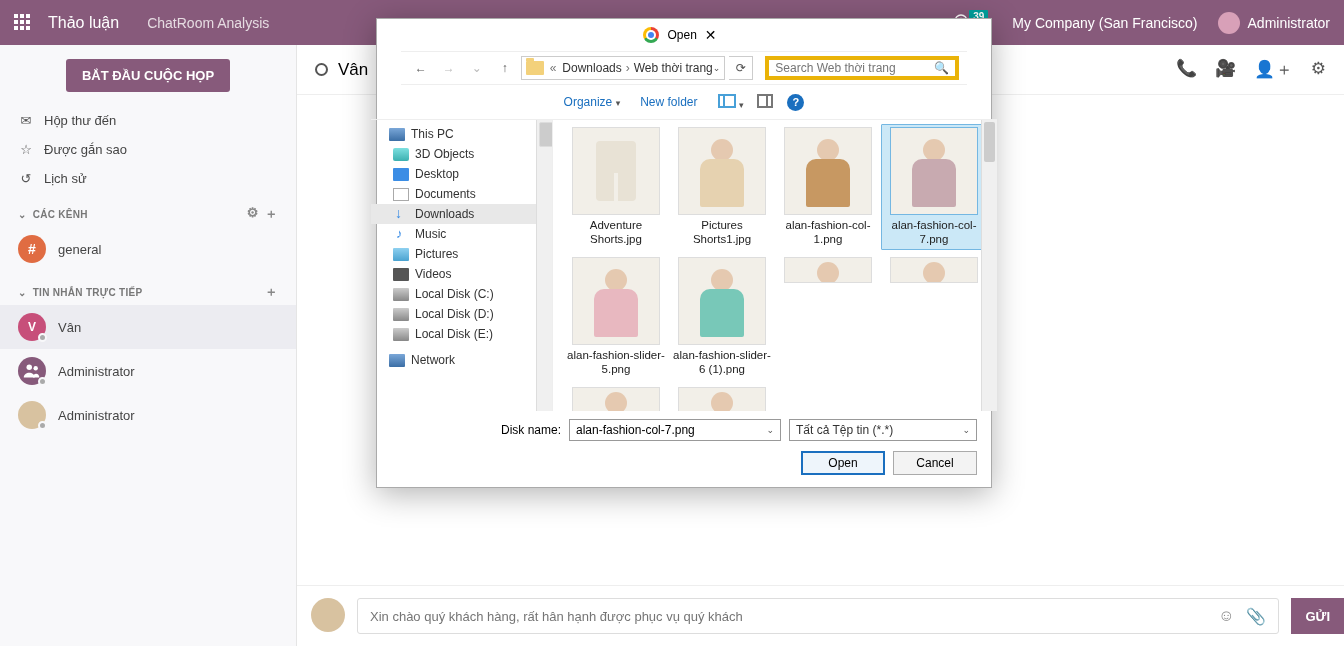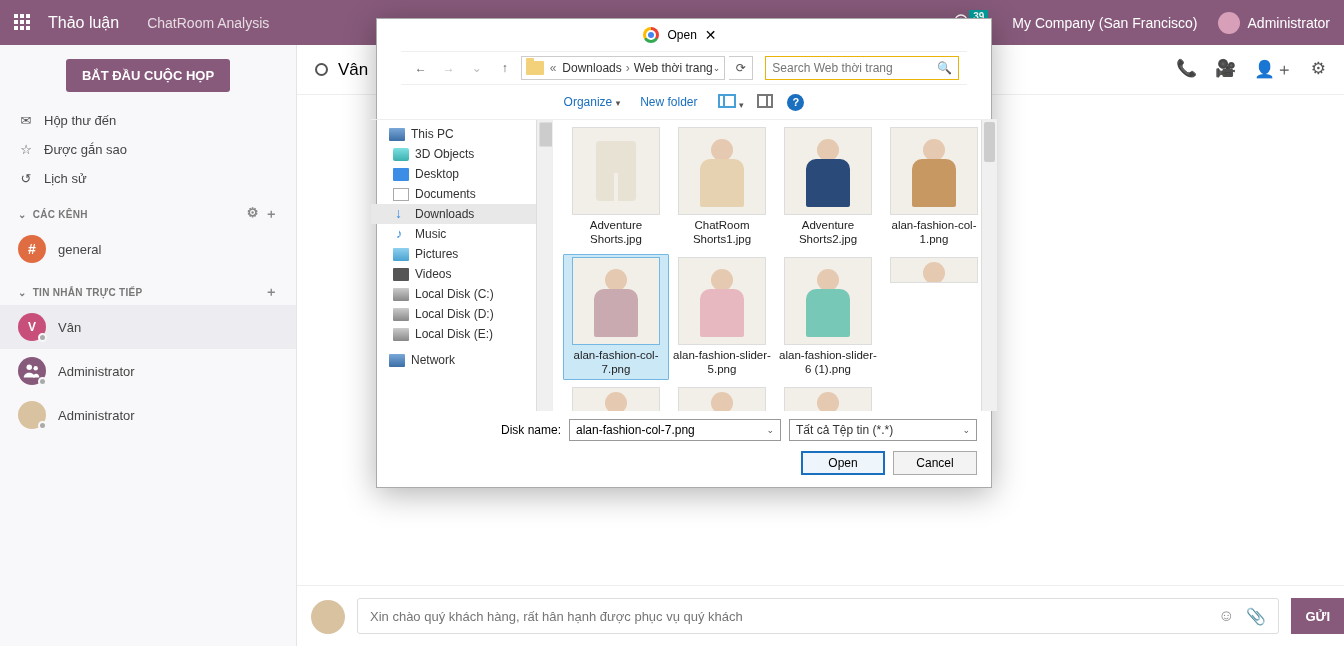--- a/index.html
+++ b/index.html
@@ -40,21 +40,21 @@
 .status-dot{ position:absolute; right:-1px; bottom:-1px; width:9px; height:9px; border-radius:50%; background:#aaa; border:2px solid #f8f8fa;}
 .team-icon svg { width:22px; height:22px; }
 
 
 .content { flex: 1; display: flex; flex-direction: column; background: #fff; }
 .chat-head { height: 50px; border-bottom: 1px solid #eee; display: flex; align-items: center; padding: 0 18px; gap: 10px; }
 .chat-head .name { font-size: 17px; font-weight: 500; }
 .chat-head .status-circle { width: 13px; height: 13px; border: 2px solid #555; border-radius: 50%; }
 .chat-head .hactions { margin-left: auto; display: flex; gap: 18px; color: #555; font-size: 17px; }
 .chat-body { flex: 1; }
-.chat-input-row { display: flex; align-items: flex-end; padding: 12px 0 12px 14px; gap: 12px; border-top: 1px solid #eee; }
+.chat-input-row { display: flex; align-items: flex-start; padding: 12px 0 12px 14px; gap: 12px; border-top: 1px solid #eee; }
 .chat-input-row .ava { width: 34px; height: 34px; border-radius: 50%; background: #d8c2a0; flex-shrink:0; }
 .chat-input-row .inp-wrap { flex: 1; display: flex; align-items: center; border: 1px solid #ddd; border-radius: 3px; height: 36px; padding: 0 12px; }
 .chat-input-row .inp { border: none; outline: none; flex: 1; font-size: 13px; color: #555; }
 .chat-input-row .inp-ico { color: #888; margin-left: 12px; font-size: 16px; }
 .send-btn { background: #875a7b; color: #fff; border: none; height: 36px; padding: 0 14px; font-size: 13px; font-weight: 600; }
 
 
 .dialog { position: absolute; left: 376px; top: 18px; width: 616px; height: 470px; background: #fff; border: 1px solid #aaa; box-shadow: 0 6px 30px rgba(0,0,0,0.3); display: flex; flex-direction: column; font-size: 12px; align-items: center; }
 .dlg-title { height: 32px; display: flex; align-items: center; padding: 0 8px; }
 .dlg-title .chrome-ico { width: 16px; height: 16px; border-radius: 50%; background: conic-gradient(#ea4335 0 120deg,#34a853 120deg 240deg,#fbbc05 240deg 360deg); position: relative; margin-right: 8px; }
@@ -63,21 +63,21 @@
 .dlg-title .close { margin-left: auto; font-size: 14px; padding: 4px 8px; cursor: pointer; }
 .dlg-nav { height: 34px; border-top: 1px solid #eee; border-bottom: 1px solid #eee; display: flex; align-items: center; padding: 0 8px; gap: 4px; }
 .dlg-nav .nbtn { width: 24px; height: 24px; display: flex; align-items: center; justify-content: center; color: #555; }
 .dlg-nav .nbtn.disabled { color: #bbb; }
 .crumb-box { flex: 1; height: 24px; border: 1px solid #ccc; display: flex; align-items: center; padding: 0 4px; }
 .folder-ico { width: 18px; height: 14px; background: #f3d17b; border-radius: 1px; position: relative; margin-right: 6px; }
 .folder-ico::before{ content:''; position:absolute; top:-3px; left:0; width:8px; height:3px; background:#f3d17b; border-radius:1px 1px 0 0;}
 .crumb-box .sep { margin: 0 4px; color: #777; }
 .crumb-box .crumb { color: #333; }
 .crumb-refresh { width: 24px; height: 24px; border: 1px solid #ccc; border-left: none; display: flex; align-items: center; justify-content: center; color: #555; }
-.search-box { width: 194px; height: 24px; border: 1px solid #eab308; margin-left: 8px; display: flex; align-items: center; padding: 0 6px; color: #888; }
+.search-box { width: 194px; height: 24px; border: 4px solid #eab308; margin-left: 8px; display: flex; align-items: center; padding: 0 6px; color: #888; }
 .search-box input { border: none; outline: none; flex: 1; font-size: 12px; color: #333; }
 .dlg-toolbar { height: 34px; display: flex; align-items: center; padding: 0 10px; gap: 20px; }
 .dlg-toolbar .org { color: #1a6fbf; }
 .dlg-toolbar .newf { color: #1a6fbf; }
 .dlg-toolbar .right { margin-left: auto; display: flex; align-items: center; gap: 14px; color: #1a6fbf; }
 .help-ico { width: 17px; height: 17px; border-radius: 50%; background: #1a6fbf; color: #fff; display: flex; align-items: center; justify-content: center; font-size: 11px; font-weight: bold; }
 .view-sq { width: 18px; height: 14px; border: 2px solid #48a0d8; display:inline-block; position:relative; }
 .view-sq::after { content:''; position:absolute; left:3px; top:0; bottom:0; width:2px; background:#48a0d8; }
 .view-sq2 { width: 16px; height: 14px; border: 2px solid #777; display:inline-block; position:relative; }
 .view-sq2::after { content:''; position:absolute; right:3px; top:0; bottom:0; width:2px; background:#777; }
@@ -351,30 +351,21 @@
             </div>
             <div class="fname">Adventure Shorts.jpg</div>
           </div>
           <div class="file">
             <div class="thumb">
               <div class="person">
                 <div class="head"></div>
                 <div class="body" style="background:#e6d2b0"></div>
               </div>
             </div>
-            <div class="fname">ChatRoom Shorts1.jpg</div>
-          </div>
-          <div class="file">
-            <div class="thumb">
-              <div class="person">
-                <div class="head"></div>
-                <div class="body" style="background:#2a4a7a"></div>
-              </div>
-            </div>
-            <div class="fname">Adventure Shorts2.jpg</div>
+            <div class="fname">Pictures Shorts1.jpg</div>
           </div>
           <div class="file">
             <div class="thumb">
               <div class="person">
                 <div class="head"></div>
                 <div class="body" style="background:#c79862"></div>
               </div>
             </div>
             <div class="fname">alan-fashion-col-1.png</div>
           </div>

